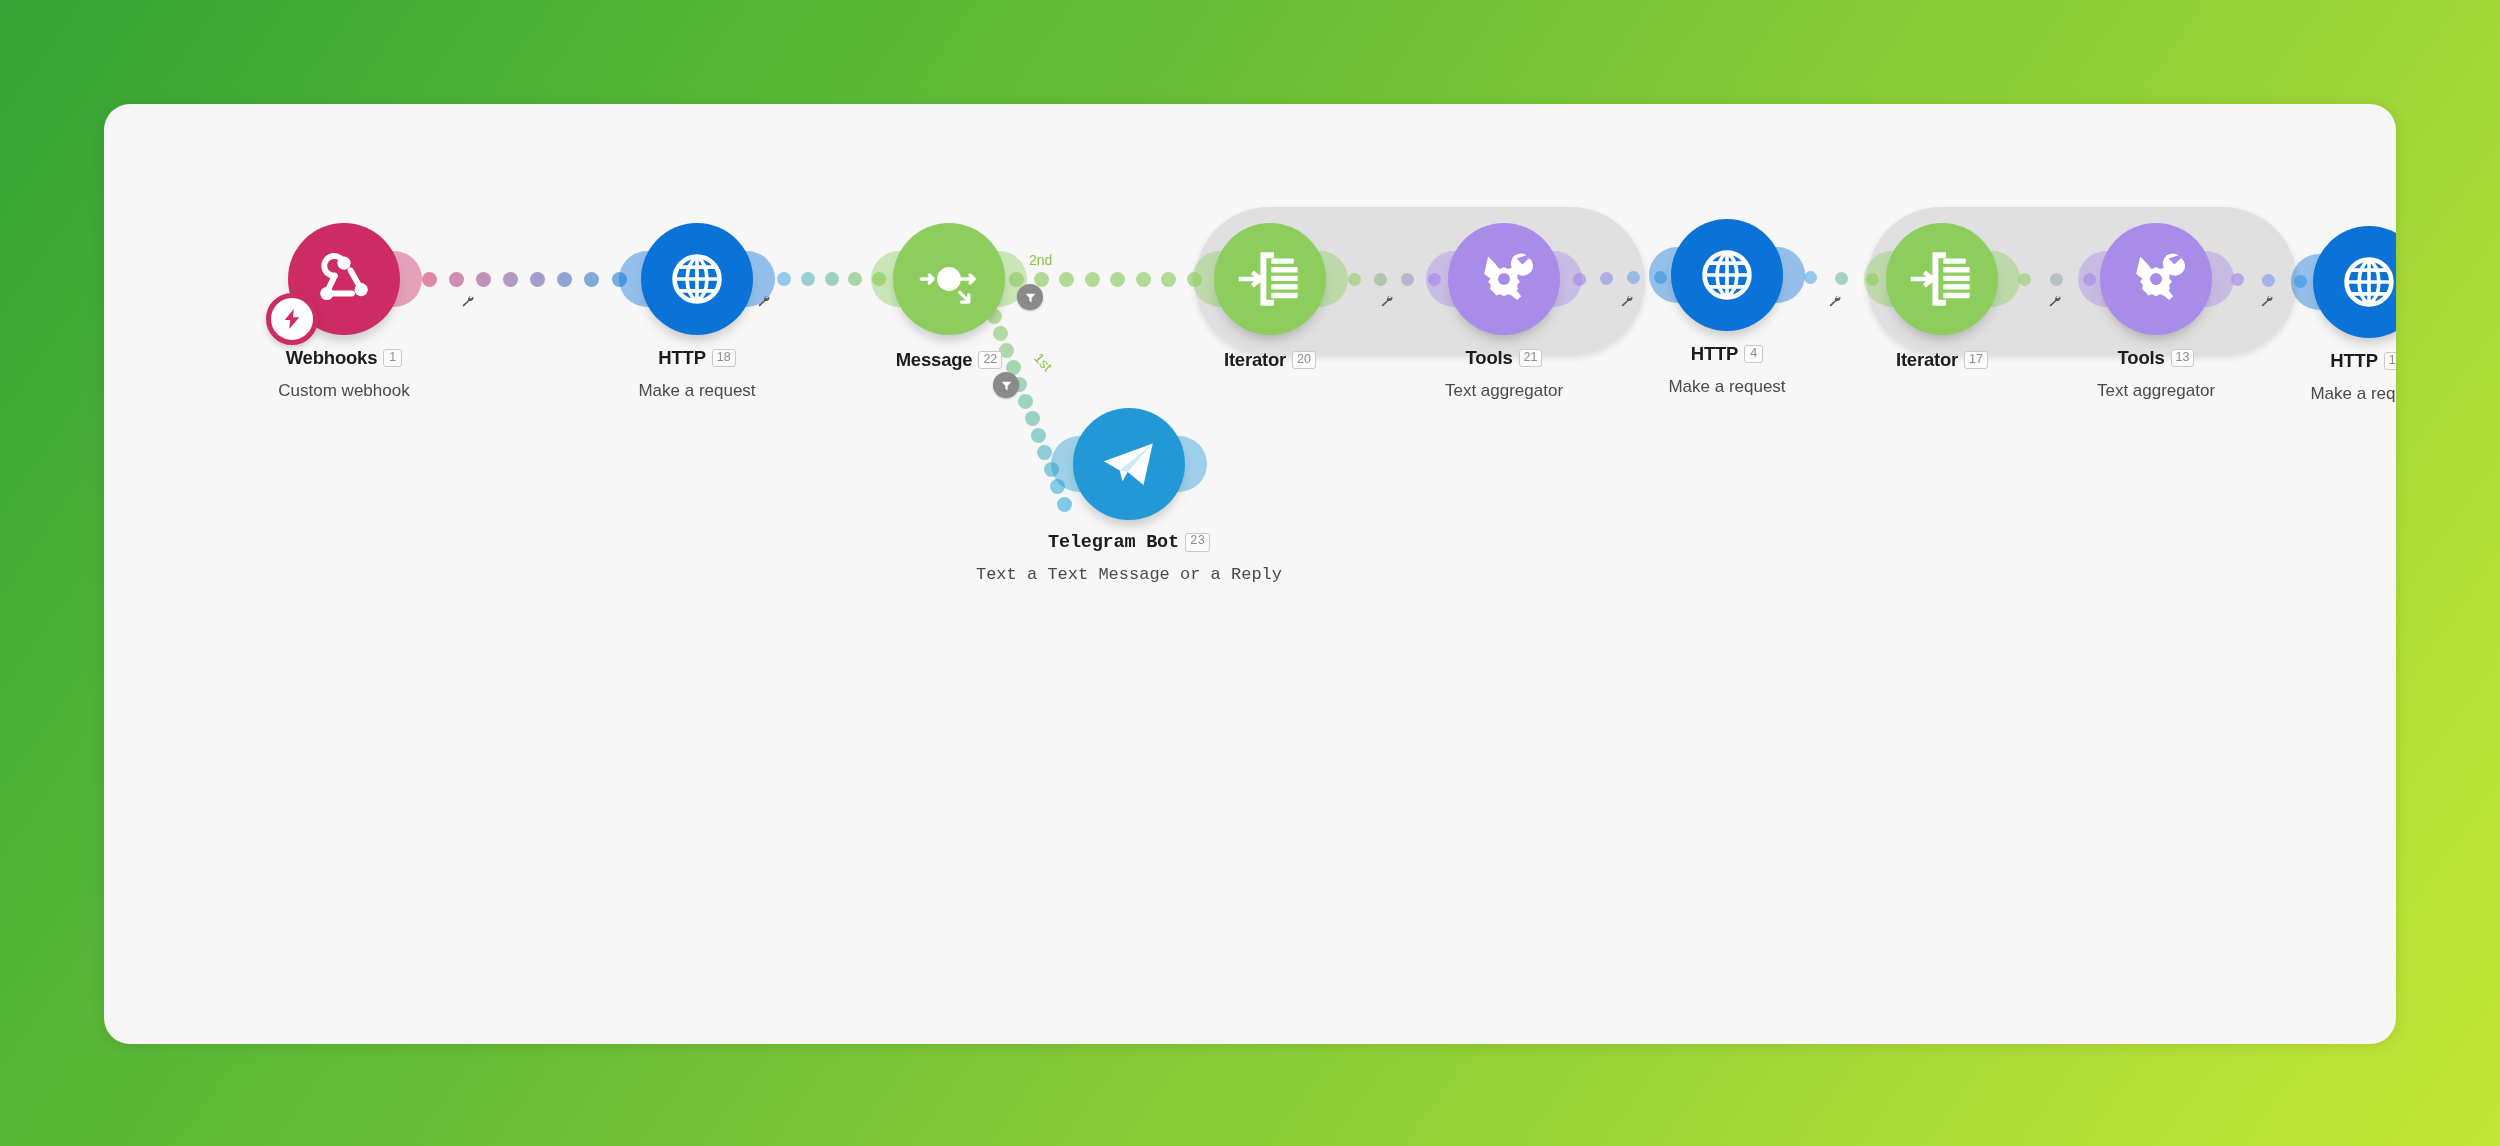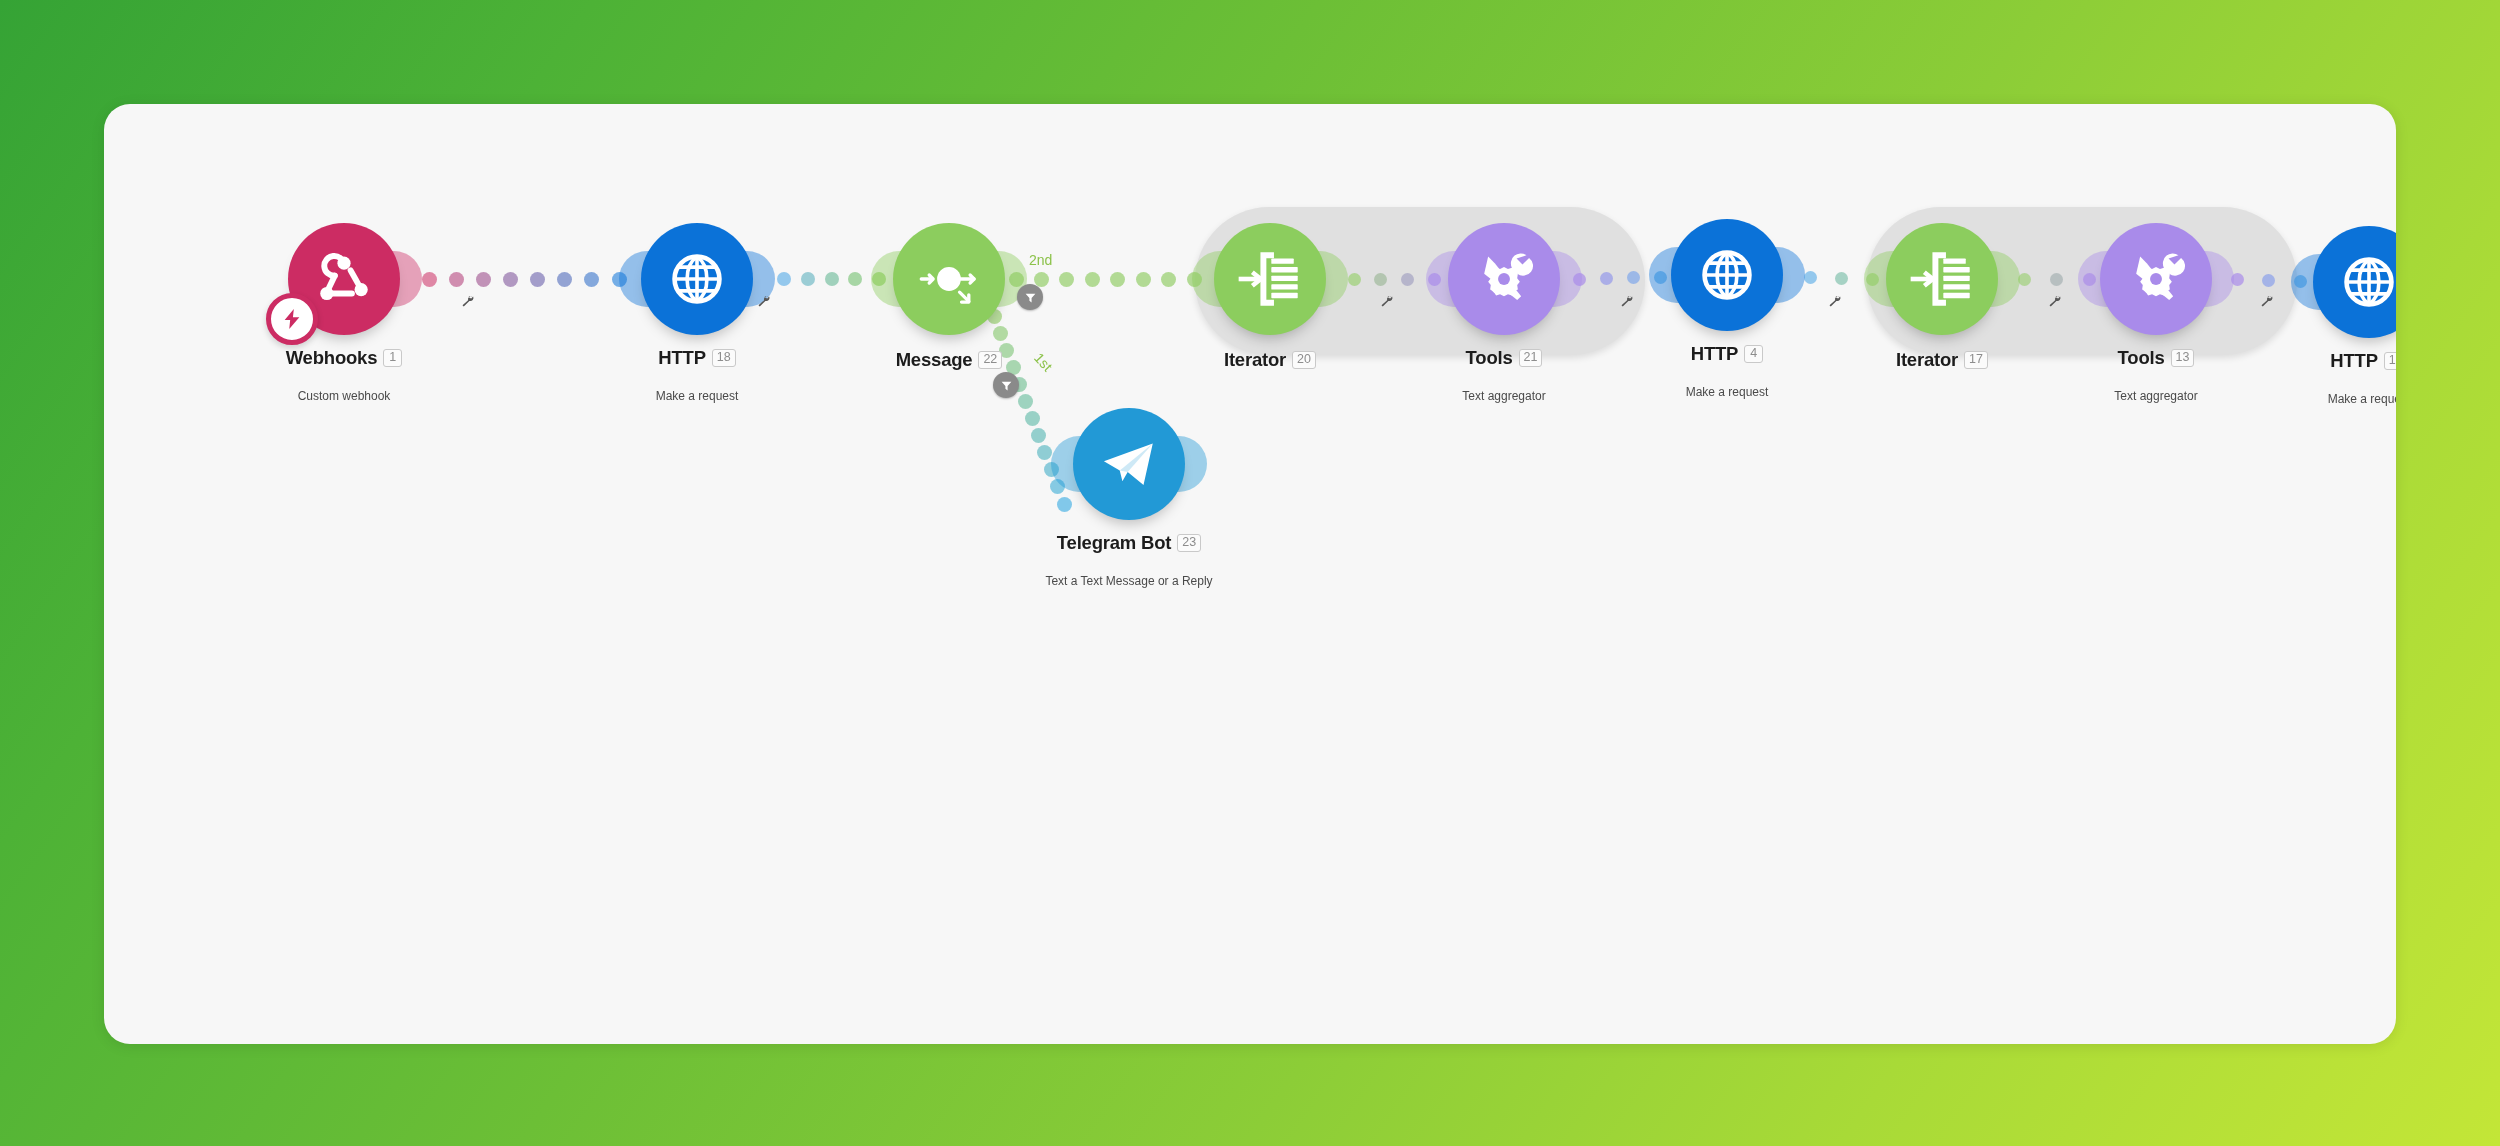--- a/index.html
+++ b/index.html
@@ -103,22 +103,22 @@
     padding: 1px 4px 2px;
     border: 1px solid #c9c9c9;
     border-radius: 3px;
     font-size: 12.5px;
     color: #8d8d8d;
     line-height: 1.05;
     text-align: center;
     background: #fbfbfb;
   }
   .node-sub {
-    margin-top: 20px;
-    font-size: 12px;
+    margin-top: 12px;
+    font-size: 17px;
     color: #4a4a4a;
     white-space: nowrap;
   }
 
   
   .wrench {
     position: absolute;
     color: #565656;
   }
 
@@ -420,21 +420,21 @@
         <div class="port left" style="background: rgb(34, 153, 214); opacity: 0.42;"></div>
         <div class="port right" style="background: rgb(34, 153, 214); opacity: 0.42;">
           <span class="plus">+</span>
         </div>
         <div class="node-bubble" style="background: rgb(34, 153, 214);">
           <svg viewBox="0 0 100 100" width="66" height="66">
             <path d="M12,46 L86,19 L72,82 L48,62 L40,76 L36,60 Z" fill="#ffffff"></path>
             <path d="M36,60 L86,19 L48,62 Z" fill="#2299d6" opacity="0.22"></path>
           </svg>
         </div>
-        <div class="node-label" style="top: 68px;">
+        <div class="node-label" style="top: 68px; font-family: Liberation Mono, monospace;">
           <div><span class="node-title">Telegram Bot</span><span class="node-badge">23</span></div>
           <div class="node-sub">Text a Text Message or a Reply</div>
         </div>
       </div>
       <div class="route-label" style="left: 925px; top: 148px;">2nd</div>
       <div class="route-label" style="left: 930px; top: 250px; transform: rotate(47deg);">1st</div>
       <div class="filter-badge" style="left: 913px; top: 180px;">
         <svg viewBox="0 0 24 24" width="13" height="13">
           <path d="M3,5 H21 L14,13 V21 L10,18 V13 Z" fill="#ffffff"></path>
         </svg>

